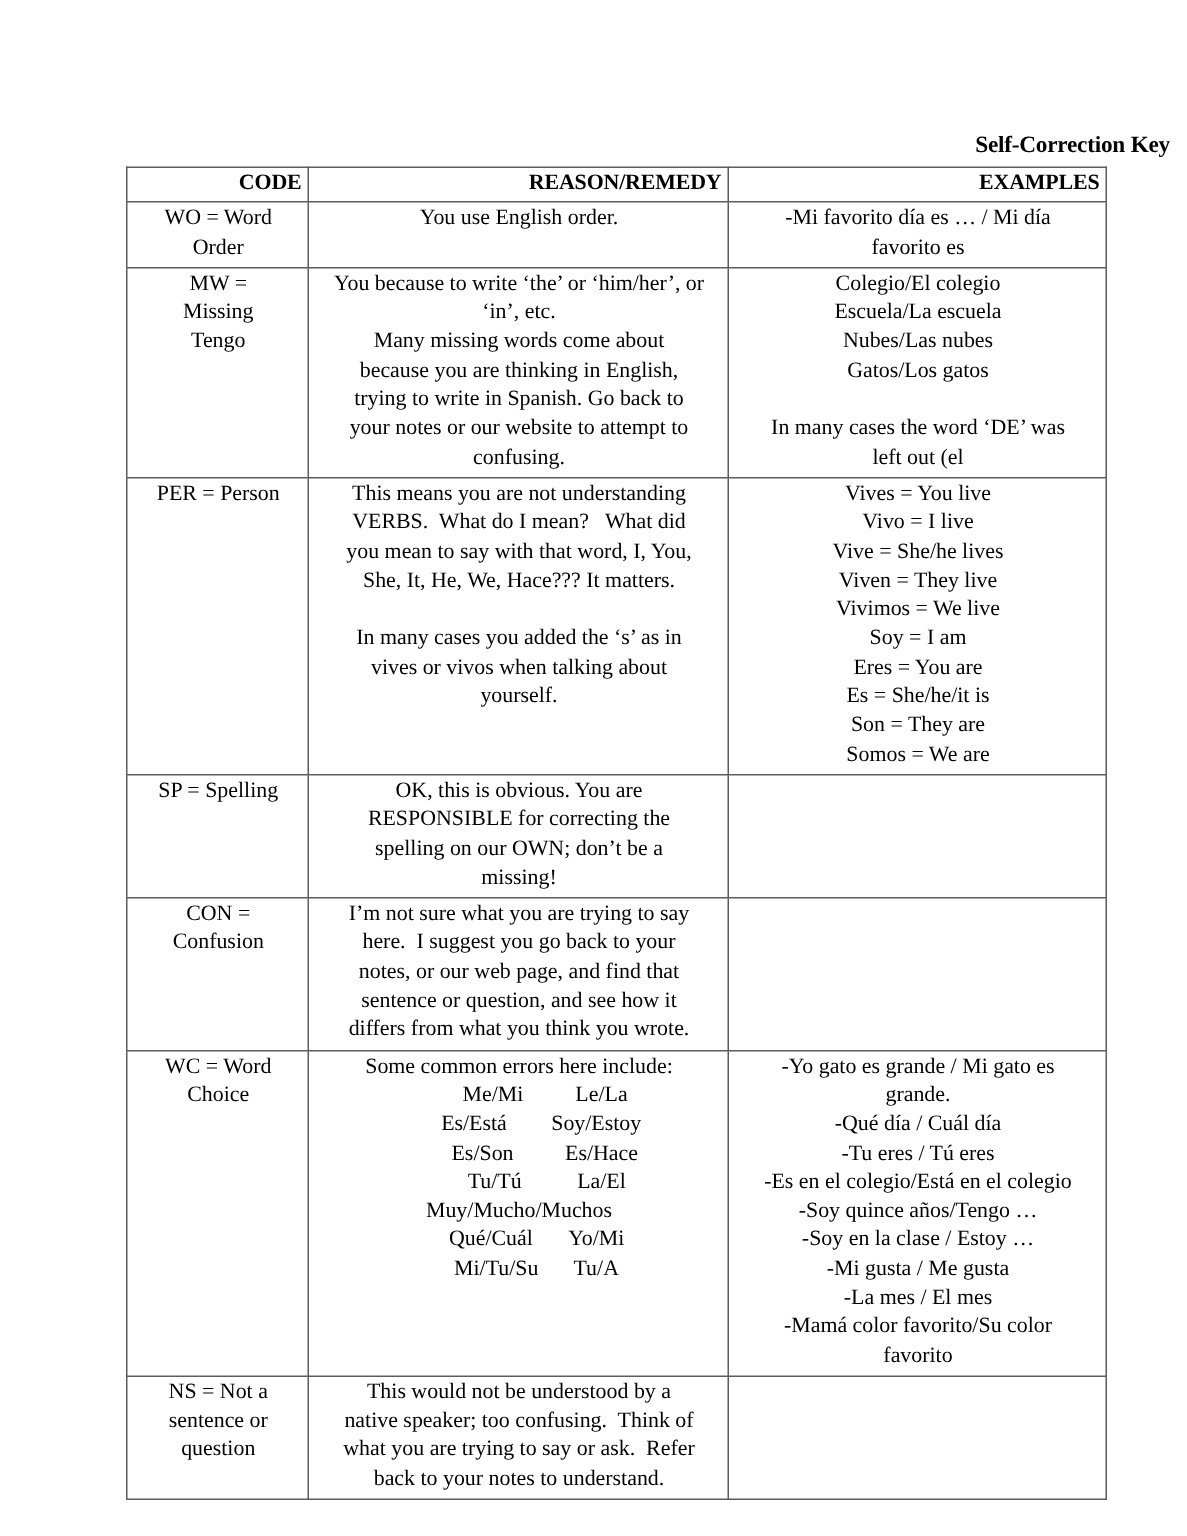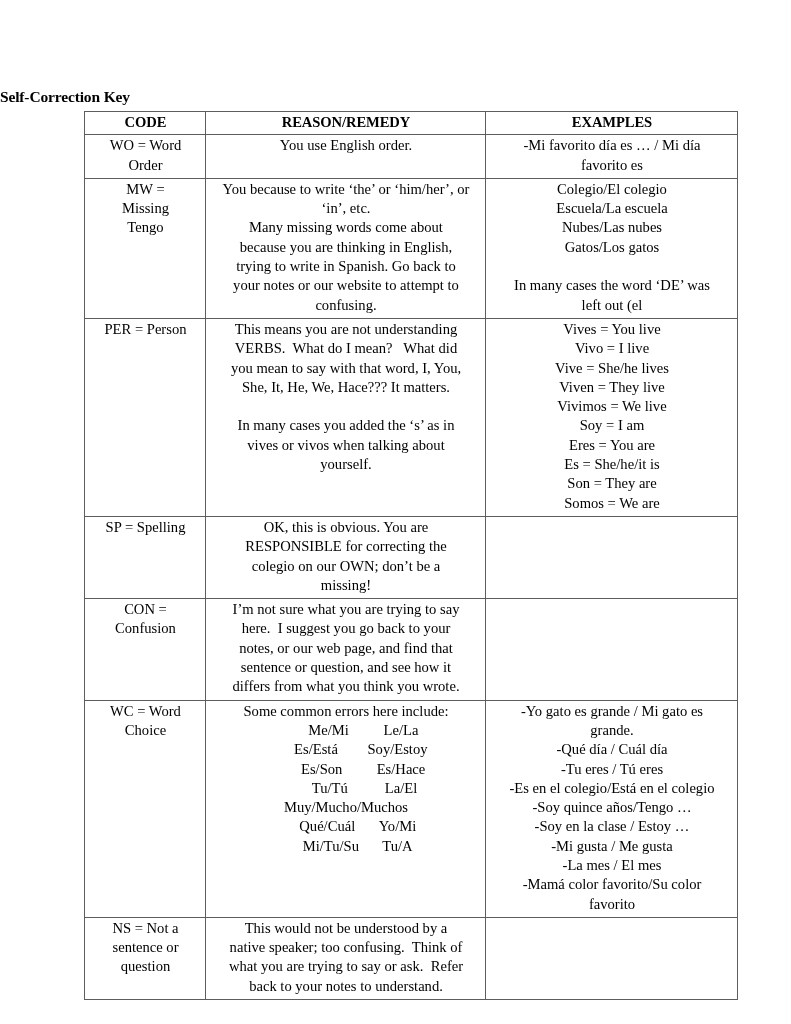--- a/index.html
+++ b/index.html
@@ -19,21 +19,21 @@
     width: 791px;
     height: 1024px;
     background: #ffffff;
     box-sizing: border-box;
   }
   .doc-title {
     position: absolute;
     left: 0;
     top: 88px;
     width: 780px;
-    text-align: left;
+    text-align: right;
     font-weight: bold;
     font-size: 15.5px;
     letter-spacing: -0.15px;
   }
   table.key-table {
     position: absolute;
     left: 84px;
     top: 111px;
     width: 653px;
     border-collapse: collapse;
@@ -42,21 +42,21 @@
   table.key-table td, table.key-table th {
     border: 1px solid #5d5d5d;
     vertical-align: top;
     padding: 1px 4px 3px 5px;
     font-size: 14.6px;
     line-height: 19.3px;
     font-weight: normal;
     text-align: center;
   }
   table.key-table th {
-    text-align: center;
+    text-align: right;
     font-weight: bold;
     padding-top: 1px;
     padding-bottom: 2px;
     letter-spacing: -0.1px;
   }
   col.c-code { width: 121px; }
   col.c-reason { width: 280px; }
   col.c-examples { width: 252px; }
 
   .cell-lines > div { white-space: pre-wrap; }
@@ -179,21 +179,21 @@
         <tr>
           <td>
             <div class="cell-lines">
               <div>SP = Spelling</div>
             </div>
           </td>
           <td>
             <div class="cell-lines">
               <div>OK, this is obvious. You are</div>
               <div>RESPONSIBLE for correcting the</div>
-              <div>colegio on our OWN; don’t be a</div>
+              <div>spelling on our OWN; don’t be a</div>
               <div>missing!</div>
             </div>
           </td>
           <td>
             <div class="cell-lines"></div>
           </td>
         </tr>
         <tr>
           <td>
             <div class="cell-lines">

